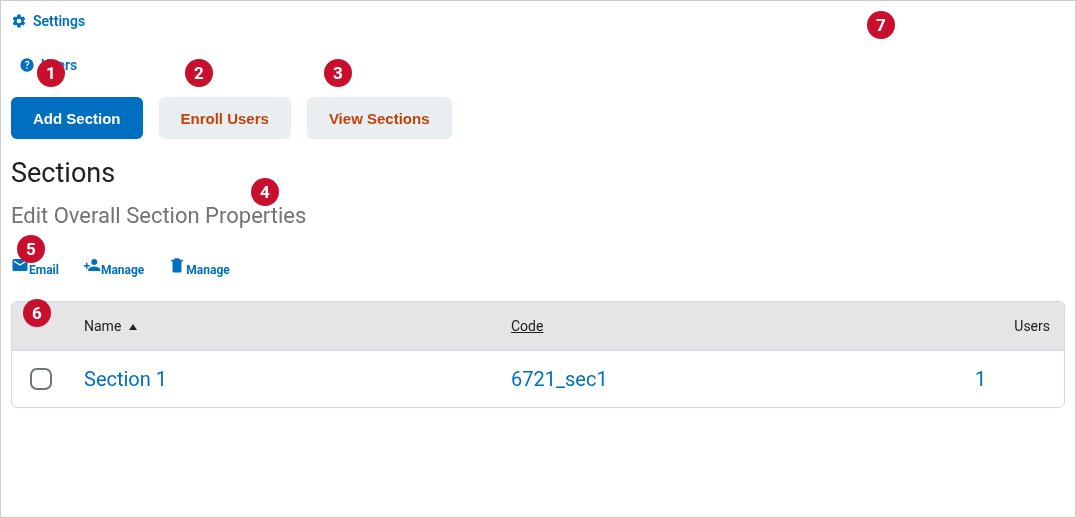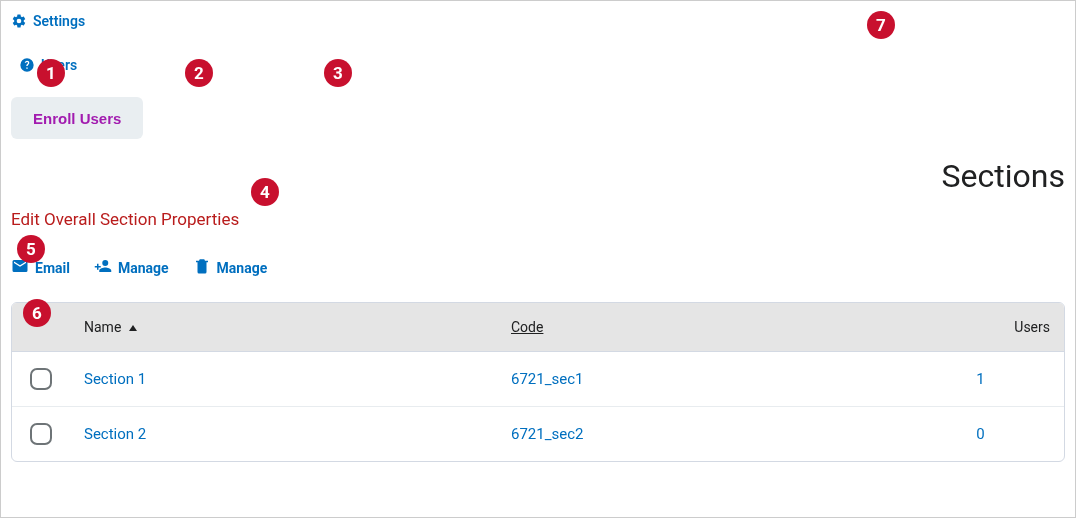--- a/index.html
+++ b/index.html
@@ -56,53 +56,51 @@
       border: none;
       border-radius: 6px;
       font-size: 15px;
       font-weight: 600;
       cursor: pointer;
       display: inline-flex;
       align-items: center;
       justify-content: center;
     }
     .btn-primary { background: #006fbf; color: #fff; }
-    .btn-secondary { background: #e9eef1; color: #a21caf; }
+    .btn-secondary { background: #e9eef1; color: #c2410c; }
 
     .subheading {
-      font-size: 32px;
+      font-size: 27px;
       font-weight: 400;
       margin-bottom: 14px;
-      text-align: right;
     }
     .link-blue {
-      color: #b91c1c;
-      font-size: 17px;
+      color: #737373;
+      font-size: 22px;
       cursor: pointer;
       display: inline-block;
     }
     .edit-props-row {
       display: flex;
       align-items: center;
       gap: 8px;
       margin-bottom: 28px;
     }
 
     .toolbar {
       display: flex;
       align-items: center;
       gap: 24px;
       margin-bottom: 24px;
     }
     .toolbar-item {
       display: flex;
-      align-items: center;
-      gap: 6px;
+      align-items: flex-end;
       color: #006fbf;
-      font-size: 14px;
+      font-size: 12px;
       font-weight: 700;
       cursor: pointer;
     }
     .toolbar-item svg { width: 18px; height: 18px; fill: #006fbf; }
 
     .table-wrap {
       border: 1px solid #d3d9e3;
       border-radius: 6px;
       overflow: hidden;
     }
@@ -119,21 +117,21 @@
       padding: 16px 14px;
       border-bottom: 1px solid #d3d9e3;
     }
     thead th:first-child { width: 58px; }
     thead th.col-name { width: 427px; }
     thead th.col-code { width: 400px; text-decoration: underline; }
     thead th.col-users { text-align: right; }
     tbody td {
       padding: 16px 14px;
       border-top: 1px solid #e8ecef;
-      font-size: 15px;
+      font-size: 20px;
     }
     tbody tr:first-child td { border-top: none; }
     td.link-cell { color: #006fbf; cursor: pointer; }
     td.users-cell { text-align: center; color: #006fbf; cursor: pointer; }
     .chk {
       width: 22px;
       height: 22px;
       border: 2px solid #6e7477;
       border-radius: 7px;
       background: #fff;
@@ -185,21 +183,23 @@
         <svg viewBox="0 0 24 24">
             <path d="M12 2a10 10 0 1 0 0 20 10 10 0 0 0 0-20zm1.07 15.75h-2.14v-2.14h2.14v2.14zm2.21-7.46c-.27.4-.63.77-1.08 1.12-.44.34-.74.64-.9.9-.16.26-.24.62-.24 1.08h-2.14c0-.68.1-1.2.3-1.57.2-.37.56-.78 1.08-1.22.4-.34.68-.63.84-.88.16-.25.24-.52.24-.82 0-.38-.12-.68-.36-.9-.24-.22-.57-.33-.99-.33-.36 0-.66.1-.9.3-.24.2-.38.48-.42.84H8.57c.08-.92.44-1.65 1.08-2.19.64-.54 1.46-.81 2.46-.81.98 0 1.77.25 2.37.75.6.5.9 1.16.9 1.98 0 .47-.13.9-.4 1.3z"></path>
           </svg>
       </span>
       <span>Users</span>
     </div>
   </div>
 </div>
 
 <div class="action-buttons">
+  <button class="btn btn-primary">Add Section</button>
   <button class="btn btn-secondary">Enroll Users</button>
+  <button class="btn btn-secondary">View Sections</button>
 </div>
 
 <h2 class="subheading">Sections</h2>
 
 <div class="edit-props-row">
   <a class="link-blue">Edit Overall Section Properties</a>
 </div>
 
 <div class="toolbar">
   <div class="toolbar-item">
@@ -243,28 +243,20 @@
     </thead>
     <tbody>
       <tr>
         <td>
             <span class="chk"></span>
           </td>
         <td class="link-cell">Section 1</td>
         <td class="link-cell">6721_sec1</td>
         <td class="users-cell">1</td>
       </tr>
-      <tr>
-        <td>
-            <span class="chk"></span>
-          </td>
-        <td class="link-cell">Section 2</td>
-        <td class="link-cell">6721_sec2</td>
-        <td class="users-cell">0</td>
-      </tr>
     </tbody>
   </table>
 </div>
 
 <div class="num-badge" style="left:36px; top:58px;">1</div>
 <div class="num-badge" style="left:184px; top:58px;">2</div>
 <div class="num-badge" style="left:323px; top:58px;">3</div>
 <div class="num-badge" style="left:250px; top:177px;">4</div>
 <div class="num-badge" style="left:16px; top:234px;">5</div>
 <div class="num-badge" style="left:22px; top:298px;">6</div>

